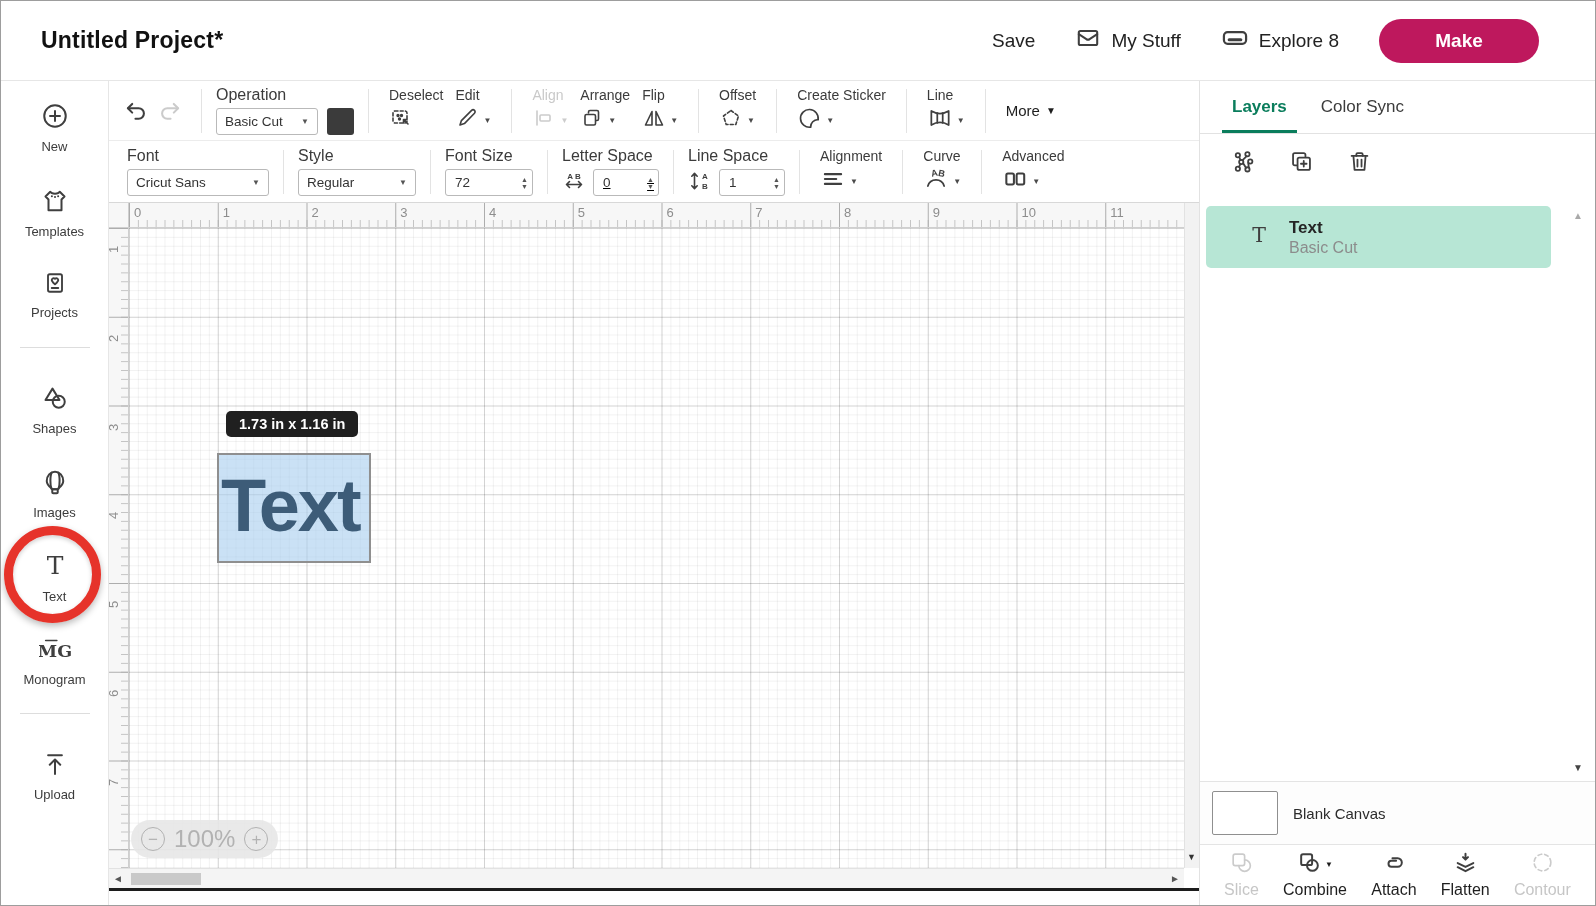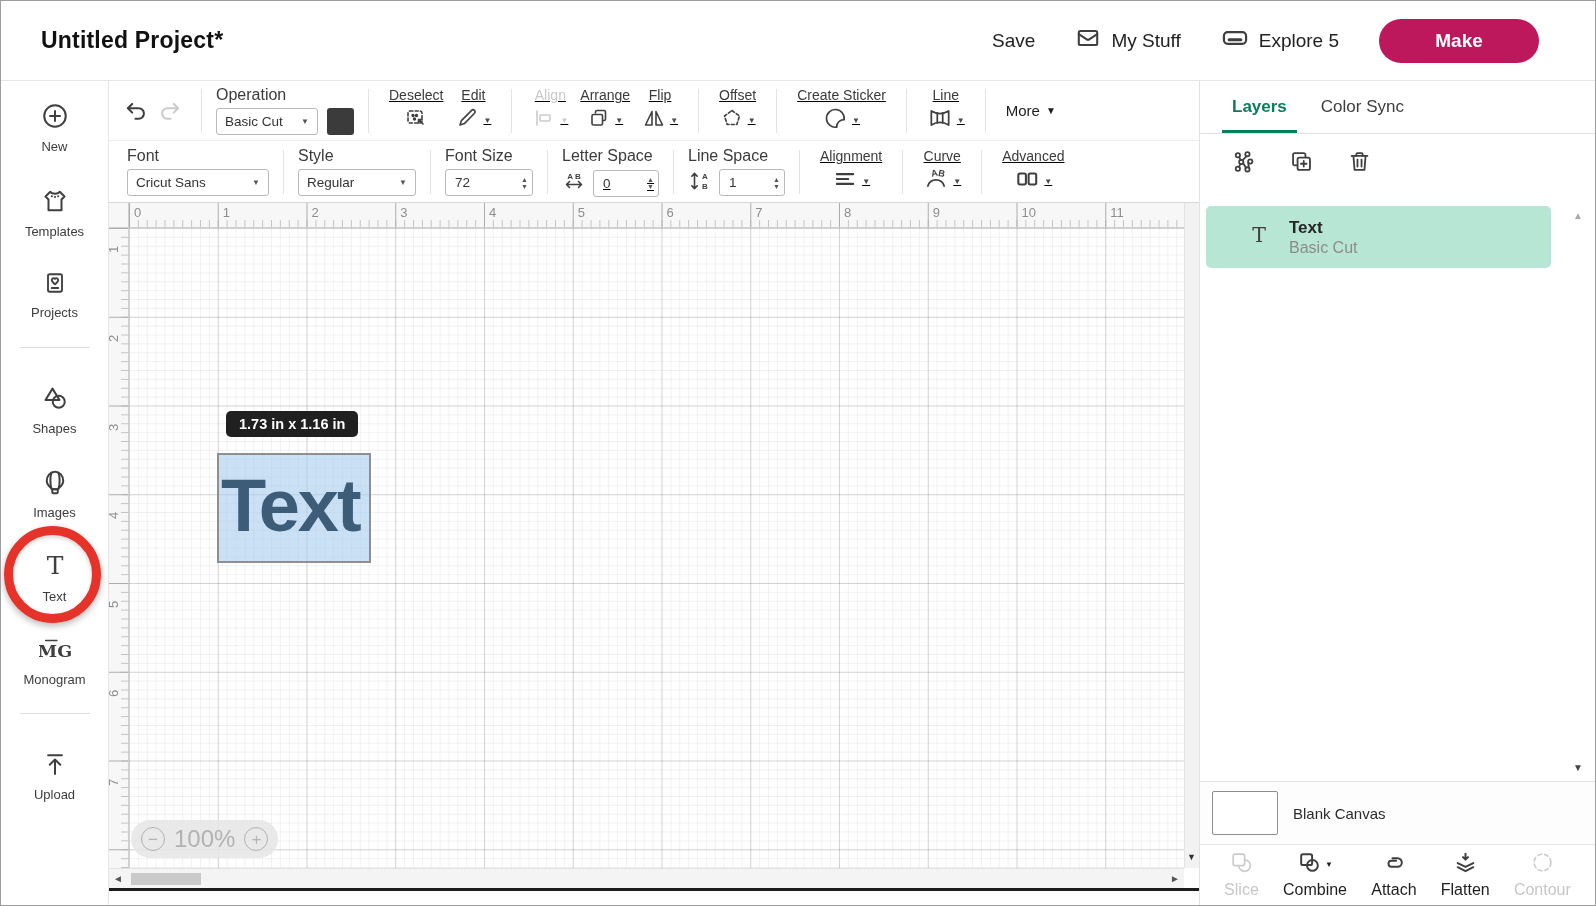--- a/index.html
+++ b/index.html
@@ -18,21 +18,21 @@
   .side-item { position:absolute; left:0; width:100%; display:flex; flex-direction:column; align-items:center; gap:4px; cursor:pointer; }
   .side-item .lbl { font-size:13px; color:#3c3c3c; }
   .side-divider { position:absolute; left:19px; width:70px; border-top:1px solid #ddd; }
   .annotation-circle { position:absolute; left:3px; top:445px; width:97px; height:97px; border:9px solid #e6332a; border-radius:50%; box-shadow:0 3px 7px rgba(0,0,0,.28), inset 0 2px 4px rgba(0,0,0,.18); pointer-events:none; }
 
   
   .center { position:absolute; top:80px; left:108px; right:396px; bottom:0; }
   .tb-row1 { height:60px; border-bottom:1px solid #ececec; display:flex; align-items:center; padding-left:10px; }
   .tb-row2 { height:62px; border-bottom:1px solid #d8d8d8; display:flex; align-items:center; padding-left:18px; }
   .sep { width:1px; height:44px; background:#e3e3e3; margin:0 14px; flex:none; }
-  .tgroup { display:flex; flex-direction:column; align-items:center; gap:3px; flex:none; padding:0 6px; cursor:pointer;text-decoration:underline; }
+  .tgroup { display:flex; flex-direction:column; gap:3px; flex:none; padding:0 6px; cursor:pointer; }
   .tgroup .glabel { font-size:14px; color:#3b3b3b; white-space:nowrap; }
   .tgroup.disabled .glabel { color:#c9c9c9; }
   .tgroup .grow { display:flex; align-items:center; gap:4px; height:28px; }
   .lgroup { display:flex; flex-direction:column; align-items:flex-start; gap:4px; flex:none; }
   .lgroup .glabel { font-size:16px; color:#3b3b3b; }
   .iconbtn { width:34px; height:34px; display:flex; align-items:center; justify-content:center; cursor:pointer; flex:none; }
   .dropdown { height:27px; border:1px solid #b9b9b9; border-radius:3px; background:#fff; display:flex; align-items:center; font-size:13.5px; color:#333; padding:0 8px; cursor:pointer; }
   .dropdown .dd-caret { margin-left:auto; font-size:8px; color:#555; padding-left:8px; }
   .swatch { width:27px; height:27px; background:#3b3b3b; border-radius:3px; margin-left:9px; cursor:pointer; }
   .numbox { height:27px; border:1px solid #b9b9b9; border-radius:3px; background:#fff; display:flex; align-items:center; font-size:13.5px; color:#333; padding:0 4px 0 9px; cursor:text; }
@@ -127,21 +127,21 @@
               <rect x="3.5" y="5.5" width="17" height="13" rx="1.5"></rect>
               <path d="M3.5 8.5 l7 4.5 a2.4 2.4 0 0 0 3 0 l7-4.5"></path>
             </svg></span>
         <span>My Stuff</span>
       </div>
       <div class="hbtn">
         <span><svg class="ic thick" width="28" height="28" viewBox="0 0 24 24">
               <rect x="2.5" y="7" width="19" height="10" rx="3.2"></rect>
               <path d="M7 13.5 h10" stroke-width="2.6"></path>
             </svg></span>
-        <span>Explore 5</span>
+        <span>Explore 8</span>
       </div>
       <button class="make-btn">Make</button>
     </div>
   </div>
 
   <div class="sidebar">
     <div class="side-item" style="top:20px">
       <span><svg class="ic" width="30" height="30" viewBox="0 0 24 24">
             <circle cx="12" cy="12" r="8.6"></circle>
             <path d="M12 8 v8 M8 12 h8"></path>
@@ -344,21 +344,21 @@
           <span>72</span>
           <span class="spin">
               <span>▲</span>
               <span>▼</span>
             </span>
         </div>
       </div>
       <div class="sep"></div>
       <div class="lgroup">
         <span class="glabel">Letter Space</span>
-        <div style="display:flex;align-items:flex-end;gap:7px;text-decoration:underline;">
+        <div style="display:flex;align-items:center;gap:7px;text-decoration:underline;">
           <span><svg class="ic" width="24" height="24" viewBox="0 0 24 24">
                 <text x="12" y="9.5" text-anchor="middle" font-size="8" font-weight="bold">A B</text>
                 <path d="M4.5 15.5 h15 M7.5 12.5 l-3 3 3 3 M16.5 12.5 l3 3 -3 3"></path>
               </svg></span>
           <div class="numbox" style="width:66px">
             <span>0</span>
             <span class="spin">
                 <span>▲</span>
                 <span>▼</span>
               </span>

